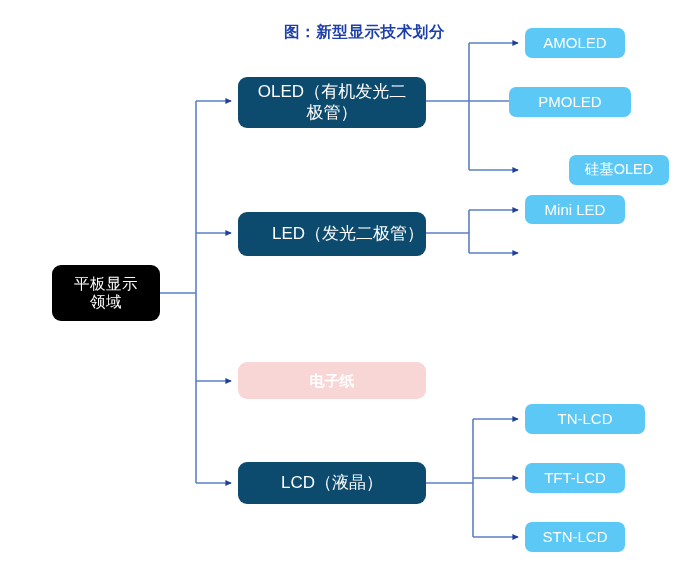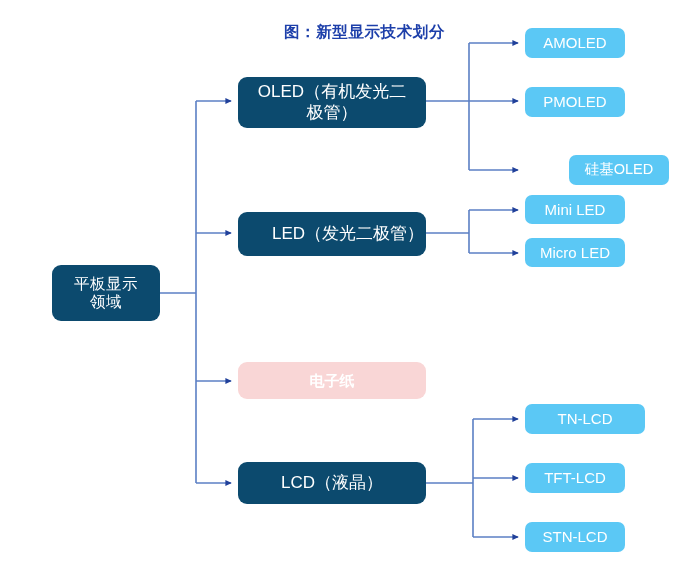--- a/index.html
+++ b/index.html
@@ -30,21 +30,21 @@
     align-items: center;
     justify-content: center;
     text-align: center;
     box-sizing: border-box;
     color: #ffffff;
     line-height: 1.18;
     white-space: pre-line;
     z-index: 3;
   }
   .node-root {
-    background: #0c4a6e;
+    background: #000000;
     border-radius: 9px;
     font-size: 15.5px;
     letter-spacing: 0.5px;
   }
   .node-l2 {
     background: #0c4a6e;
     border-radius: 9px;
     font-size: 17px;
   }
   .node-l2-soft {
@@ -118,21 +118,20 @@
   <div class="node node-root" style="left: 52px; top: 265px; width: 108px; height: 56px;">平板显示
 领域</div>
 
   <div class="node node-l2" style="left: 238px; top: 77px; width: 188px; height: 51px;">OLED（有机发光二
 极管）</div>
   <div class="node node-l2" style="left: 238px; top: 212px; width: 188px; height: 44px; padding-left: 32px;">LED（发光二极管）</div>
   <div class="node node-l2-soft" style="left: 238px; top: 362px; width: 188px; height: 37px;">电子纸</div>
   <div class="node node-l2" style="left: 238px; top: 462px; width: 188px; height: 42px;">LCD（液晶）</div>
 
   <div class="node node-l3" style="left: 525px; top: 28px; width: 100px; height: 30px;">AMOLED</div>
-  <div class="node node-l3" style="left: 525px; top: 87px; width: 100px; height: 30px;">PMOLED</div>
+  <div class="node node-l3" style="left: 509px; top: 87px; width: 122px; height: 30px;">PMOLED</div>
   <div class="node node-l3 cjk" style="left: 525px; top: 155px; width: 100px; height: 30px; margin-left: 44px;">硅基OLED</div>
   <div class="node node-l3" style="left: 525px; top: 195px; width: 100px; height: 29px;">Mini LED</div>
-  <div class="node node-l3" style="left: 525px; top: 238px; width: 100px; height: 29px;">Micro LED</div>
   <div class="node node-l3" style="left: 525px; top: 404px; width: 120px; height: 30px;">TN-LCD</div>
   <div class="node node-l3" style="left: 525px; top: 463px; width: 100px; height: 30px;">TFT-LCD</div>
   <div class="node node-l3" style="left: 525px; top: 522px; width: 100px; height: 30px;">STN-LCD</div>
 
 </div>
 
 </body></html>

